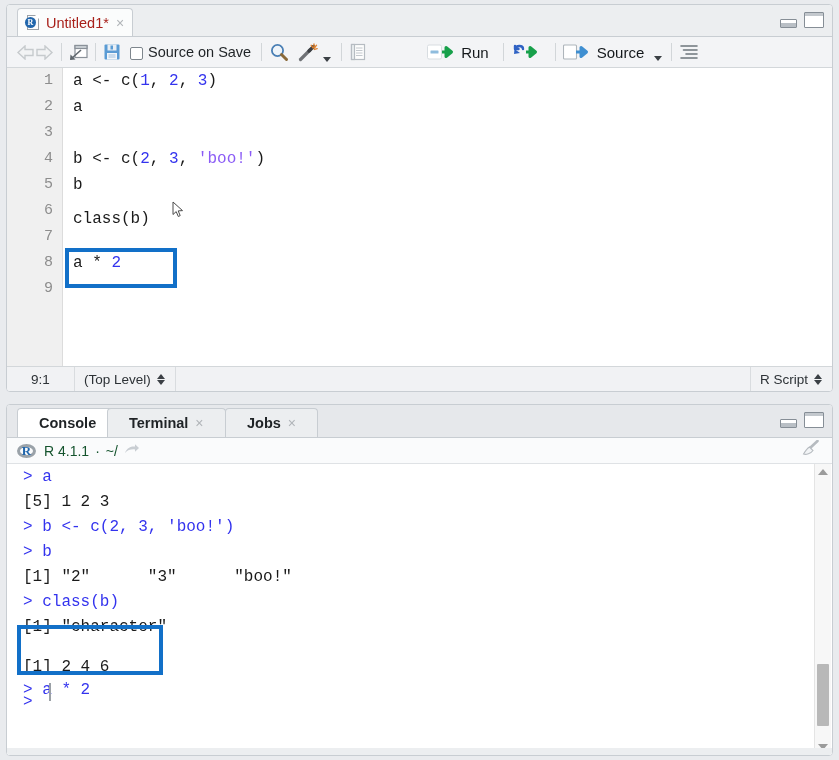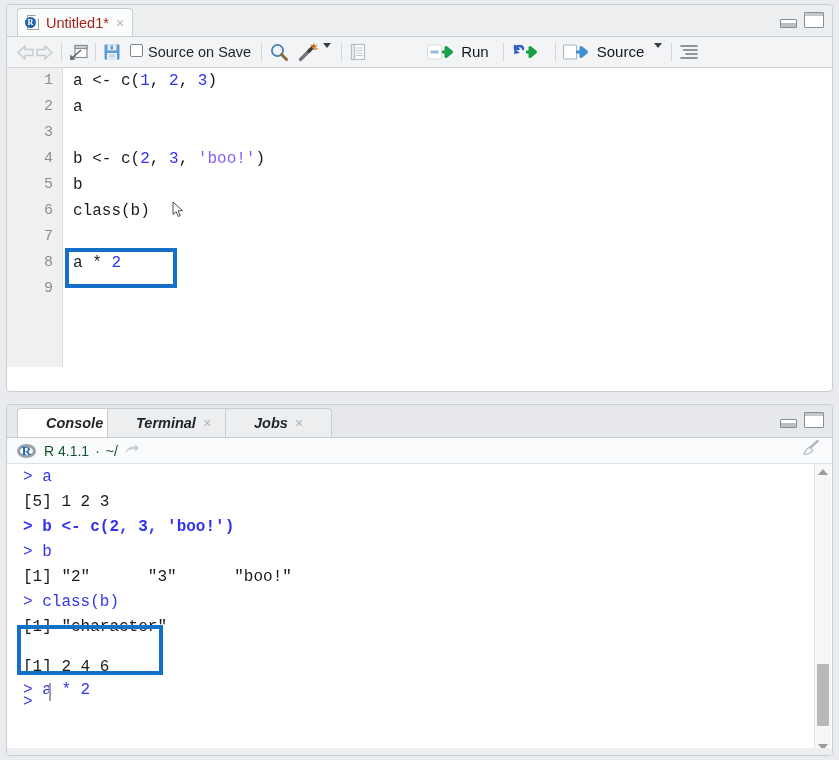--- a/index.html
+++ b/index.html
@@ -130,21 +130,21 @@
     align-items: center;
     padding-left: 9px;
     box-sizing: border-box;
   }
   .tb-sep {
     width: 1px;
     height: 18px;
     background: #d2d6d9;
     margin: 0 7px;
   }
-  .tb-item { display: flex; align-items: flex-start; }
+  .tb-item { display: flex; align-items: flex-end; }
 
   .chk-box {
     width: 13px; height: 13px;
     border: 1.5px solid #7e868d;
     border-radius: 2px;
     background: #fff;
     box-sizing: border-box;
     margin-right: 5px;
   }
   .tb-label {
@@ -278,27 +278,26 @@
   }
   .ctab {
     position: absolute;
     top: 3px;
     height: 29px;
     border: 1px solid #c8cdd2;
     border-bottom: none;
     border-radius: 4px 4px 0 0;
     display: flex;
     align-items: center;
-    padding: 0 28px;
+    padding: 0 21px;
     box-sizing: border-box;
     font-size: 14.5px;
     font-weight: bold;
     color: #1f2326;
     background: #eceef0;
-    font-style: italic;
   }
   .ctab.active { background: #ffffff; }
   .ctab .cls { margin-left: 7px; color: #b0b4b8; font-weight: normal; font-size: 14px; }
 
   .console-info {
     position: relative;
     height: 26px;
     background: #fafbfc;
     border-bottom: 1px solid #dfe2e5;
     display: flex;
@@ -539,35 +538,46 @@
         <span class="gutter-num" style="top:186px;">8</span>
         <span class="gutter-num" style="top:212px;">9</span>
       </div>
 
       <div id="code-lines">
           <div class="code-line" style="top: 4px;"><span class="tok-op">a &lt;- c(</span><span class="tok-num">1</span><span class="tok-op">, </span><span class="tok-num">2</span><span class="tok-op">, </span><span class="tok-num">3</span><span class="tok-op">)</span></div>
           <div class="code-line" style="top: 30px;"><span class="tok-op">a</span></div>
           <div class="code-line" style="top: 56px;"></div>
           <div class="code-line" style="top: 82px;"><span class="tok-op">b &lt;- c(</span><span class="tok-num">2</span><span class="tok-op">, </span><span class="tok-num">3</span><span class="tok-op">, </span><span class="tok-str">'boo!'</span><span class="tok-op">)</span></div>
           <div class="code-line" style="top: 108px;"><span class="tok-op">b</span></div>
-          <div class="code-line" style="top: 134px;"><span class="tok-op">class(b)</span></div>
+          <div class="code-line" style="top: 142px;"><span class="tok-op">class(b)</span></div>
           <div class="code-line" style="top: 160px;"></div>
           <div class="code-line" style="top: 186px;"><span class="tok-op">a * </span><span class="tok-num">2</span></div>
           <div class="code-line" style="top: 212px;"></div>
         </div>
 
       <span class="mouse-cursor" style="left:165px; top:133px;">
         <svg width="12" height="17" viewBox="0 0 12 17">
           <path d="M1 1 L1 13.5 L4.2 10.6 L6.3 15.5 L8.2 14.6 L6.2 9.9 L10.5 9.6 Z" fill="#ffffff" stroke="#4a4a4a" stroke-width="1"></path>
         </svg>
       </span>
 
       <div class="hl-box" style="left:58px; top:180px; width:112px; height:40px;"></div>
     </div>
 
+    <div class="editor-status">
+      <span class="st-cell pos">9:1</span>
+      <span class="st-cell">
+        <span>(Top Level)</span>
+        <span class="updown"></span>
+      </span>
+      <span class="st-right">
+        <span>R Script</span>
+        <span class="updown"></span>
+      </span>
+    </div>
   </div>
 
   <div class="console-pane">
 
     <div class="console-tabbar">
       <div class="ctab active" style="left:10px;">
         <span>Console</span>
       </div>
       <div class="ctab" style="left:100px;">
         <span>Terminal</span>
@@ -601,21 +611,21 @@
           <path d="M17.5 1 L9.5 8.5" stroke="#b6bbc0" stroke-width="2.6" stroke-linecap="round"></path>
           <path d="M9.5 7 L13 10.5 C11 13.5, 6 15, 3.5 14 C5 11.5, 7 8.5, 9.5 7 Z" fill="#f2f4f6" stroke="#b6bbc0" stroke-width="1.1"></path>
         </svg>
       </span>
     </div>
 
     <div class="console-body">
       <div id="console-lines">
           <div class="console-line c-in" style="top: 4px;">&gt; a</div>
           <div class="console-line c-out" style="top: 29px;">[5] 1 2 3</div>
-          <div class="console-line c-in" style="top: 54px; font-weight: bold;">&gt; b &lt;- c(2, 3, 'boo!')</div>
+          <div class="console-line c-in" style="top: 54px;">&gt; b &lt;- c(2, 3, 'boo!')</div>
           <div class="console-line c-in" style="top: 79px;">&gt; b</div>
           <div class="console-line c-out" style="top: 104px;">[1] "2"      "3"      "boo!"</div>
           <div class="console-line c-in" style="top: 129px;">&gt; class(b)</div>
           <div class="console-line c-out" style="top: 154px;">[1] "character"</div>
           <div class="console-line c-in" style="top: 179px; margin-top: 38px;">&gt; a * 2</div>
           <div class="console-line c-out" style="top: 194px;">[1] 2 4 6</div>
           <div class="console-line c-in" style="top: 229px;">&gt;</div>
         </div>
 
       <span class="cursor-bar" style="left:42px; top:219px;"></span>

